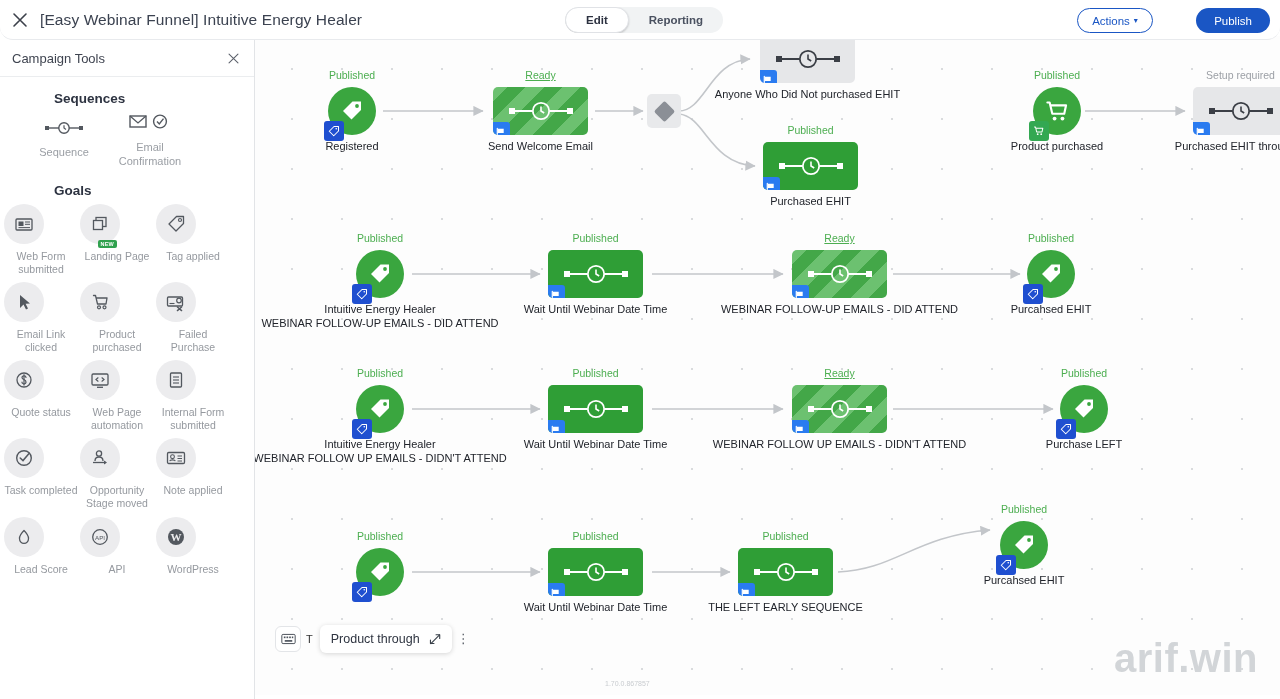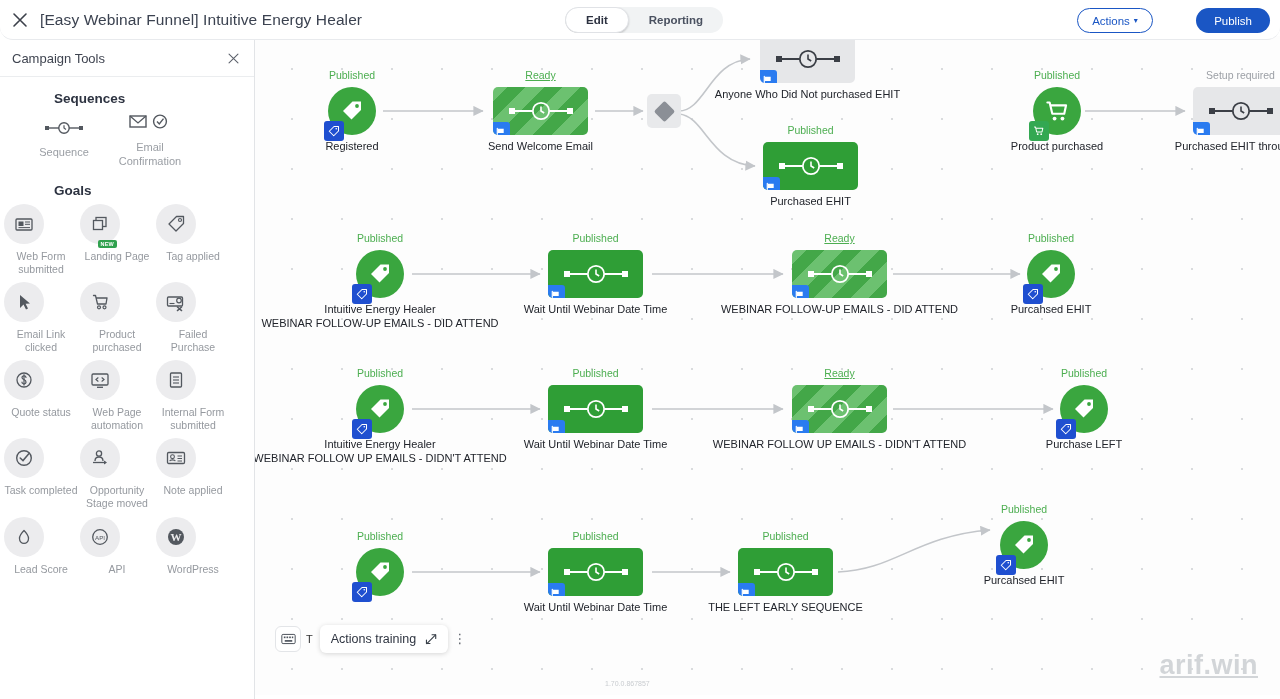--- a/index.html
+++ b/index.html
@@ -185,22 +185,22 @@
     margin-left: 2px;
   }
   #kebab { font-size: 13px; color: #5a5f68; letter-spacing: 0; line-height: .7; cursor:pointer; }
 
   #version {
     position: absolute; left: 350px; bottom: 8px;
     font-size: 7px; color: #c9ccd0;
   }
   #watermark {
     position: absolute; right: 22px; bottom: 14px;
-    font-size: 27px; font-weight: bold; color: #d2d5d8;
-    letter-spacing: .5px; user-select: none; text-decoration: underline;
+    font-size: 40px; font-weight: bold; color: #d2d5d8;
+    letter-spacing: .5px; user-select: none;
   }
 </style>
 </head>
 <body>
 
 <div id="topbar">
   <div id="close-x">
     <svg width="16" height="16" viewBox="0 0 16 16">
       <path d="M2 2 L14 14 M14 2 L2 14" stroke="#3c414b" stroke-width="1.6" fill="none" stroke-linecap="round"></path>
     </svg>
@@ -821,21 +821,21 @@
         <rect x="1" y="1.5" width="16" height="11" rx="1.5" fill="none" stroke="#4d535c" stroke-width="1.2"></rect>
         <rect x="3.4" y="4" width="2" height="2" fill="#4d535c"></rect>
         <rect x="6.6" y="4" width="2" height="2" fill="#4d535c"></rect>
         <rect x="9.8" y="4" width="2" height="2" fill="#4d535c"></rect>
         <rect x="13" y="4" width="1.7" height="2" fill="#4d535c"></rect>
         <rect x="4.5" y="8.3" width="9" height="2" fill="#4d535c"></rect>
       </svg>
     </div>
     <div id="widget-t">T</div>
     <div id="product-training">
-      <span>Actions training</span>
+      <span>Product through</span>
       <svg width="12" height="12" viewBox="0 0 14 14">
         <path d="M8.2 2 L12.5 2 L12.5 6.3" fill="none" stroke="#394049" stroke-width="1.3" stroke-linecap="round" stroke-linejoin="round"></path>
         <path d="M12.3 2.2 L2.2 12.3" fill="none" stroke="#394049" stroke-width="1.3" stroke-linecap="round"></path>
         <path d="M5.8 12.3 L1.7 12.3 L1.7 8.2" fill="none" stroke="#394049" stroke-width="1.3" stroke-linecap="round" stroke-linejoin="round"></path>
       </svg>
     </div>
     <div id="kebab">⋮</div>
   </div>
 
   <div id="version">1.70.0.867857</div>

